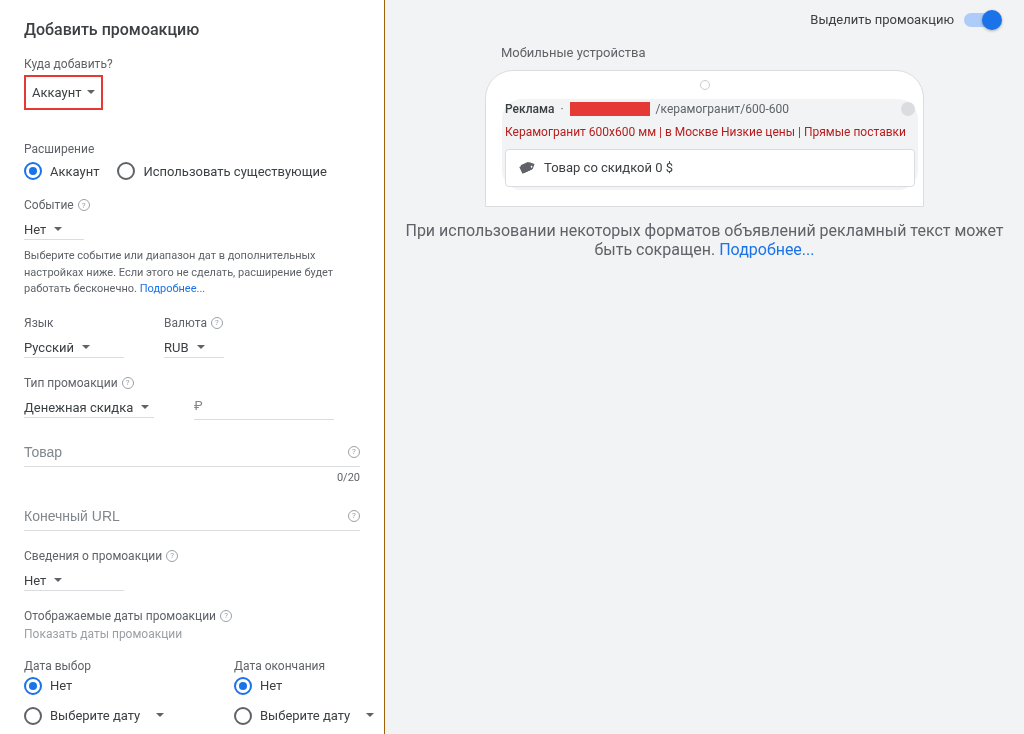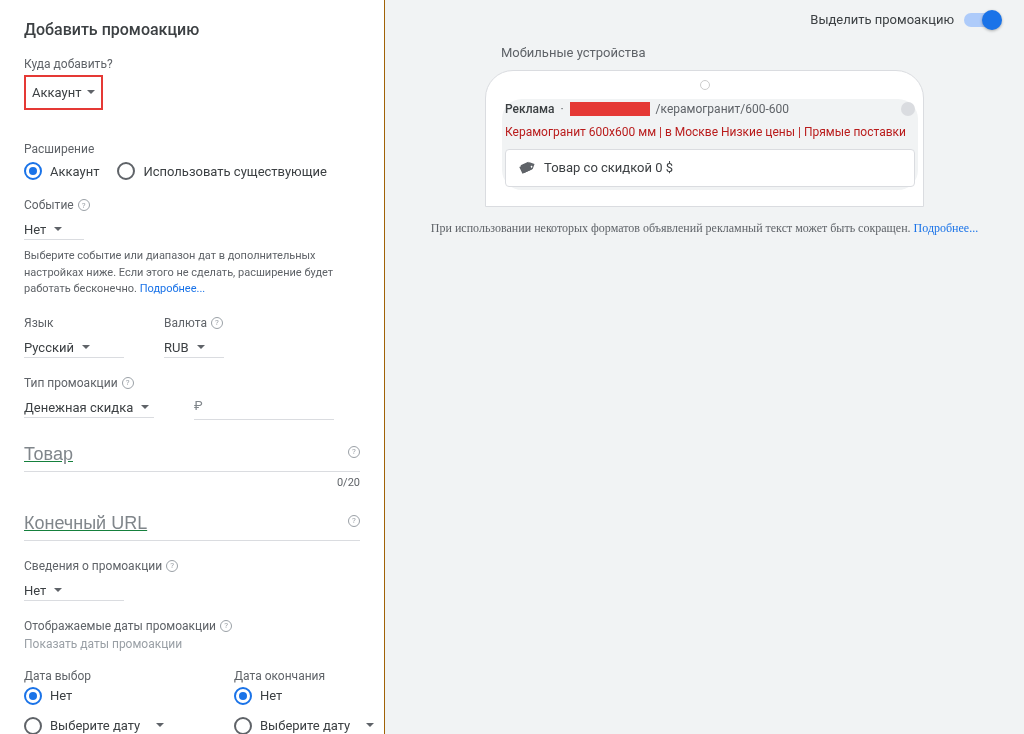--- a/index.html
+++ b/index.html
@@ -15,21 +15,21 @@
     .section { margin-bottom: 18px; }
     .radio-row { display: flex; align-items: center; gap: 18px; margin-top: 6px; }
     .radio-item { display: flex; align-items: center; gap: 8px; cursor: pointer; }
     .radio { width: 18px; height: 18px; border: 2px solid #5f6368; border-radius: 50%; display: flex; align-items: center; justify-content: center; }
     .radio.selected { border-color: #1a73e8; }
     .radio.selected::after { content: ''; width: 8px; height: 8px; border-radius: 50%; background: #1a73e8; }
     .hint-text { font-size: 11px; color: #5f6368; line-height: 1.5; margin-top: 8px; }
     .hint-text a { color: #1a73e8; text-decoration: none; cursor: pointer; }
     .row2 { display: flex; gap: 40px; }
     .row2 > div { flex: 0 0 auto; }
-    .text-input { border: none; border-bottom: 1px solid #dadce0; padding: 6px 0; font-size: 18px; width: 100%; outline: none; color: #15803d; text-decoration: underline; }
+    .text-input { border: none; border-bottom: 1px solid #dadce0; padding: 6px 0; font-size: 14px; width: 100%; outline: none; color: #15803d; }
     .text-input::placeholder { color: #80868b; }
     .input-wrap { position: relative; }
     .input-wrap .help-icon-r { position: absolute; right: 0; top: 8px; }
     .char-count { text-align: right; font-size: 11px; color: #5f6368; margin-top: 4px; }
     .muted { color: #9aa0a6; font-size: 12px; }
     .date-cols { display: flex; gap: 60px; }
     .date-col { min-width: 150px; }
     .preview-header { display: flex; align-items: center; justify-content: center; padding: 14px 20px; gap: 20px; position: relative; }
     .page-label { font-size: 13px; color: #3c4043; }
     .nav-arrow { width: 20px; height: 20px; display: flex; align-items: center; justify-content: center; color: #5f6368; cursor: pointer; }
@@ -42,21 +42,21 @@
     .speaker { width: 10px; height: 10px; border: 1px solid #ccc; border-radius: 50%; }
     .ad-card { margin: 0 5px 16px 16px; background: #f1f3f4; border-radius: 20px; padding: 3px; }
     .ad-label-row { display: flex; align-items: center; gap: 6px; font-size: 12px; color: #5f6368; margin-bottom: 8px; }
     .ad-label-row b { font-weight: 500; color: #3c4043; }
     .ad-redbar { background: #e53935; width: 80px; height: 14px; display: inline-block; }
     .ad-info-icon { margin-left: auto; width: 14px; height: 14px; border-radius: 50%; background: #dadce0; }
     .ad-title { color: #b91c1c; font-size: 12px; line-height: 1.4; margin-bottom: 8px; }
     .ad-desc { color: #3c4043; font-size: 13px; line-height: 1.5; margin-bottom: 12px; }
     .ad-promo { background: #fff; border: 1px solid #dadce0; border-radius: 4px; padding: 10px 12px; display: flex; align-items: center; gap: 10px; font-size: 13px; }
     .tag-icon { transform: scaleX(-1) rotate(-20deg); }
-    .preview-footer { font-size: 12px; color: #5f6368; text-align: center; padding: 14px 20px; font-family: Liberation Serif, serif; }
+    .preview-footer { font-size: 16px; color: #5f6368; text-align: center; padding: 14px 20px; }
     .preview-footer a { color: #1a73e8; cursor: pointer; }
     .underline-select { border-bottom: 1px solid #dadce0; padding-bottom: 2px; display: inline-flex; align-items: center; gap: 8px; min-width: 100px; }
     .currency-prefix { color: #80868b; padding: 6px 0; border-bottom: 1px solid #dadce0; min-width: 140px; display: inline-block; }
   </style>
 </head>
 <body>
 
 <div class="left-panel">
   <div class="panel-title">Добавить промоакцию</div>
 

